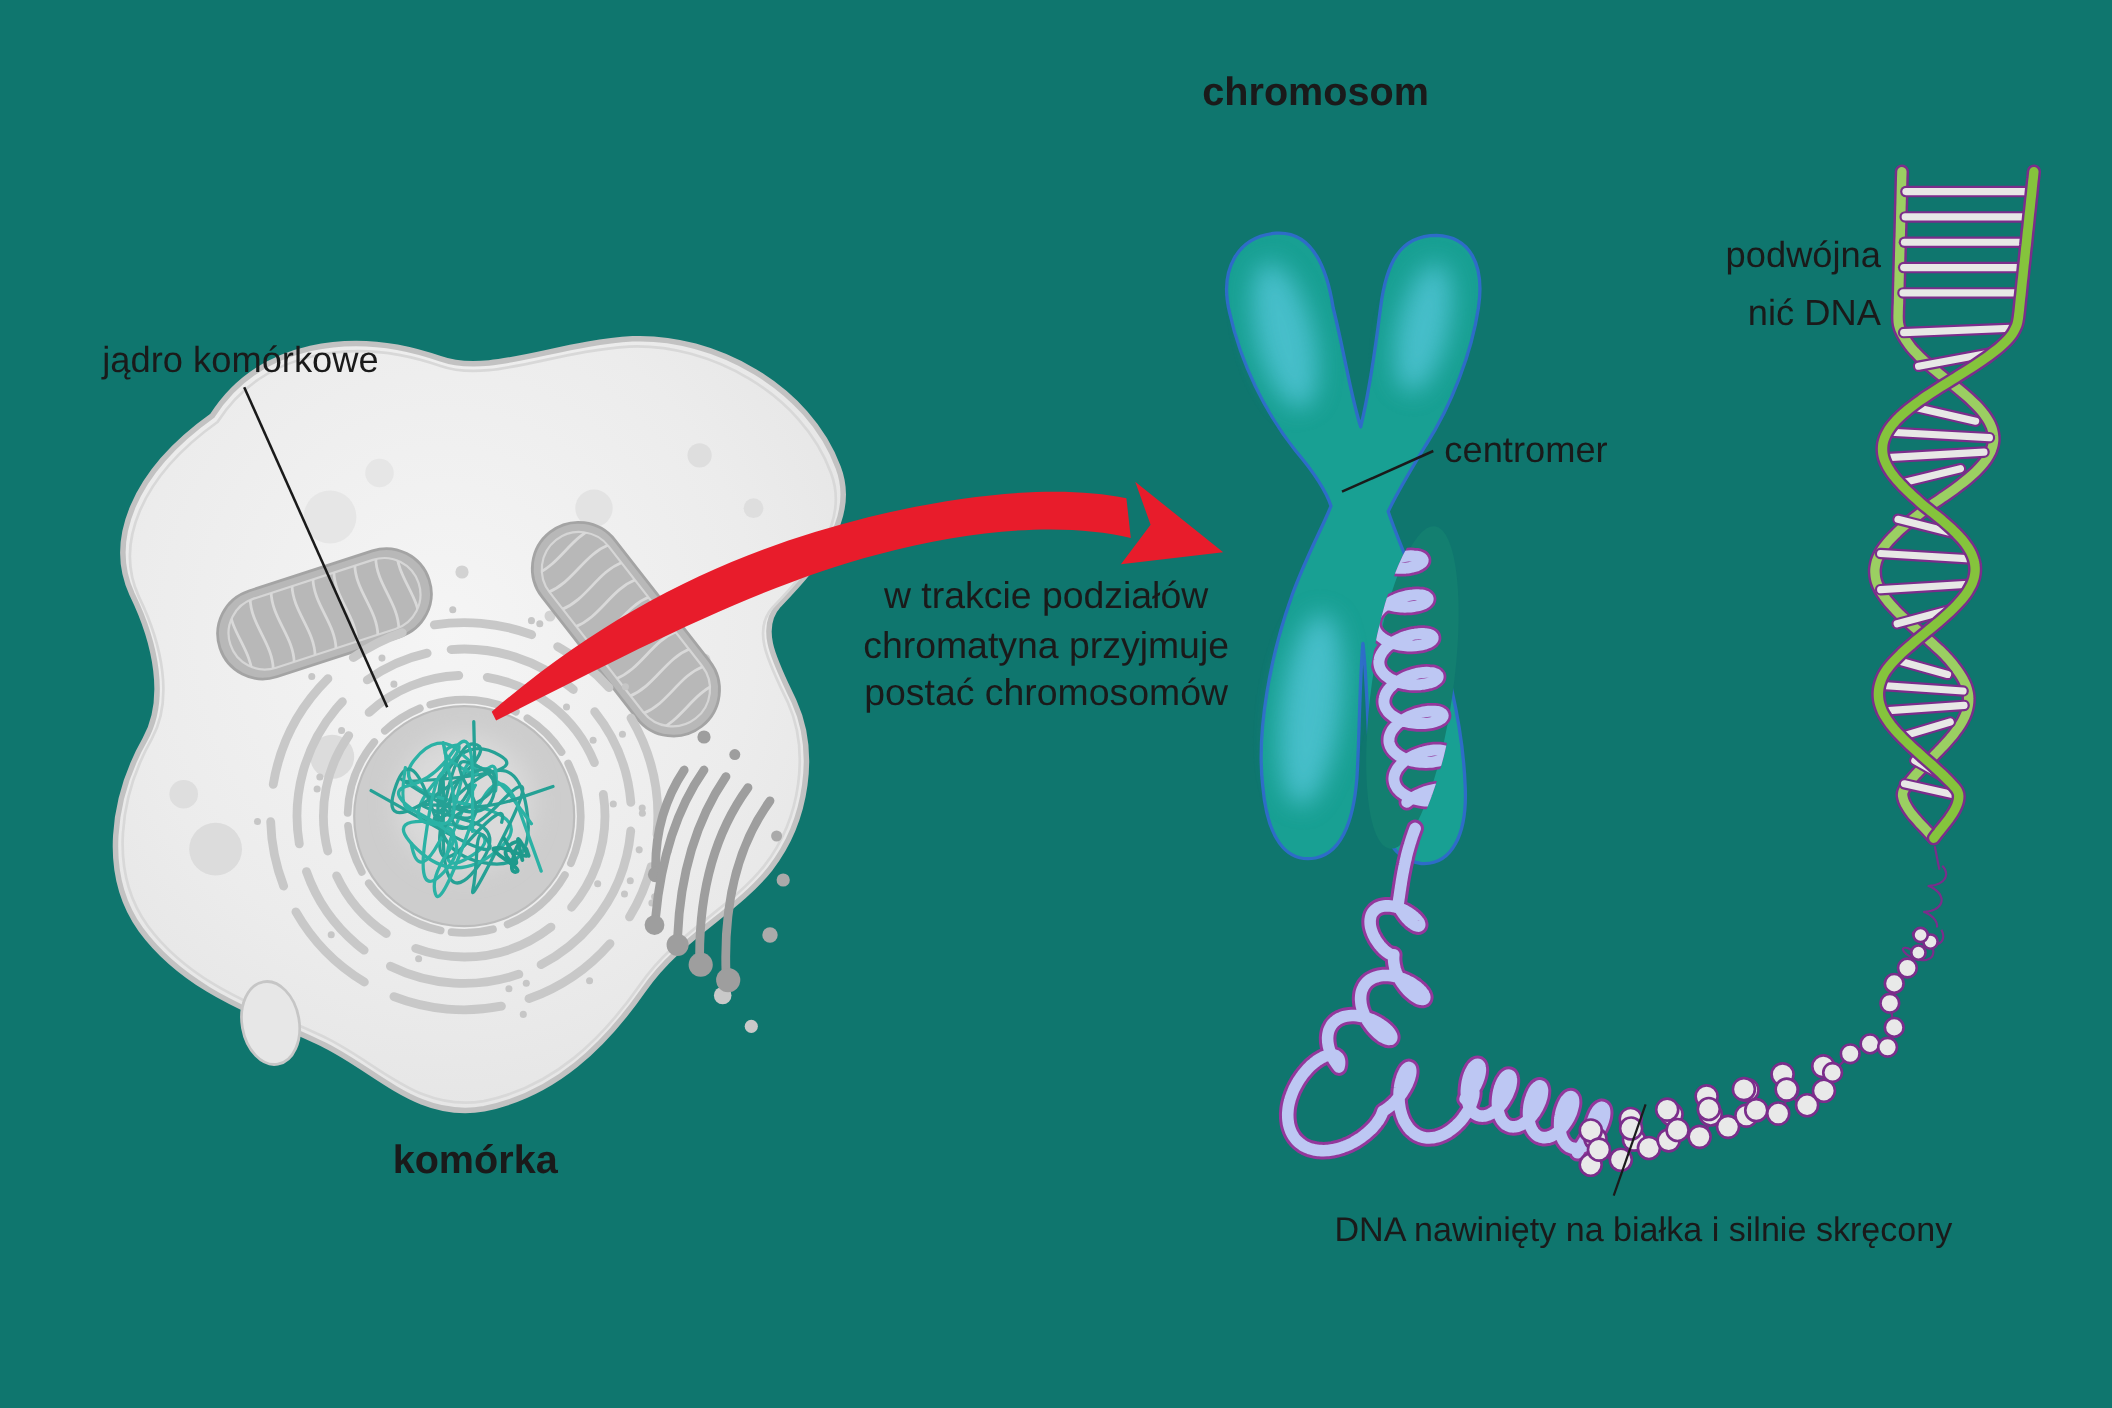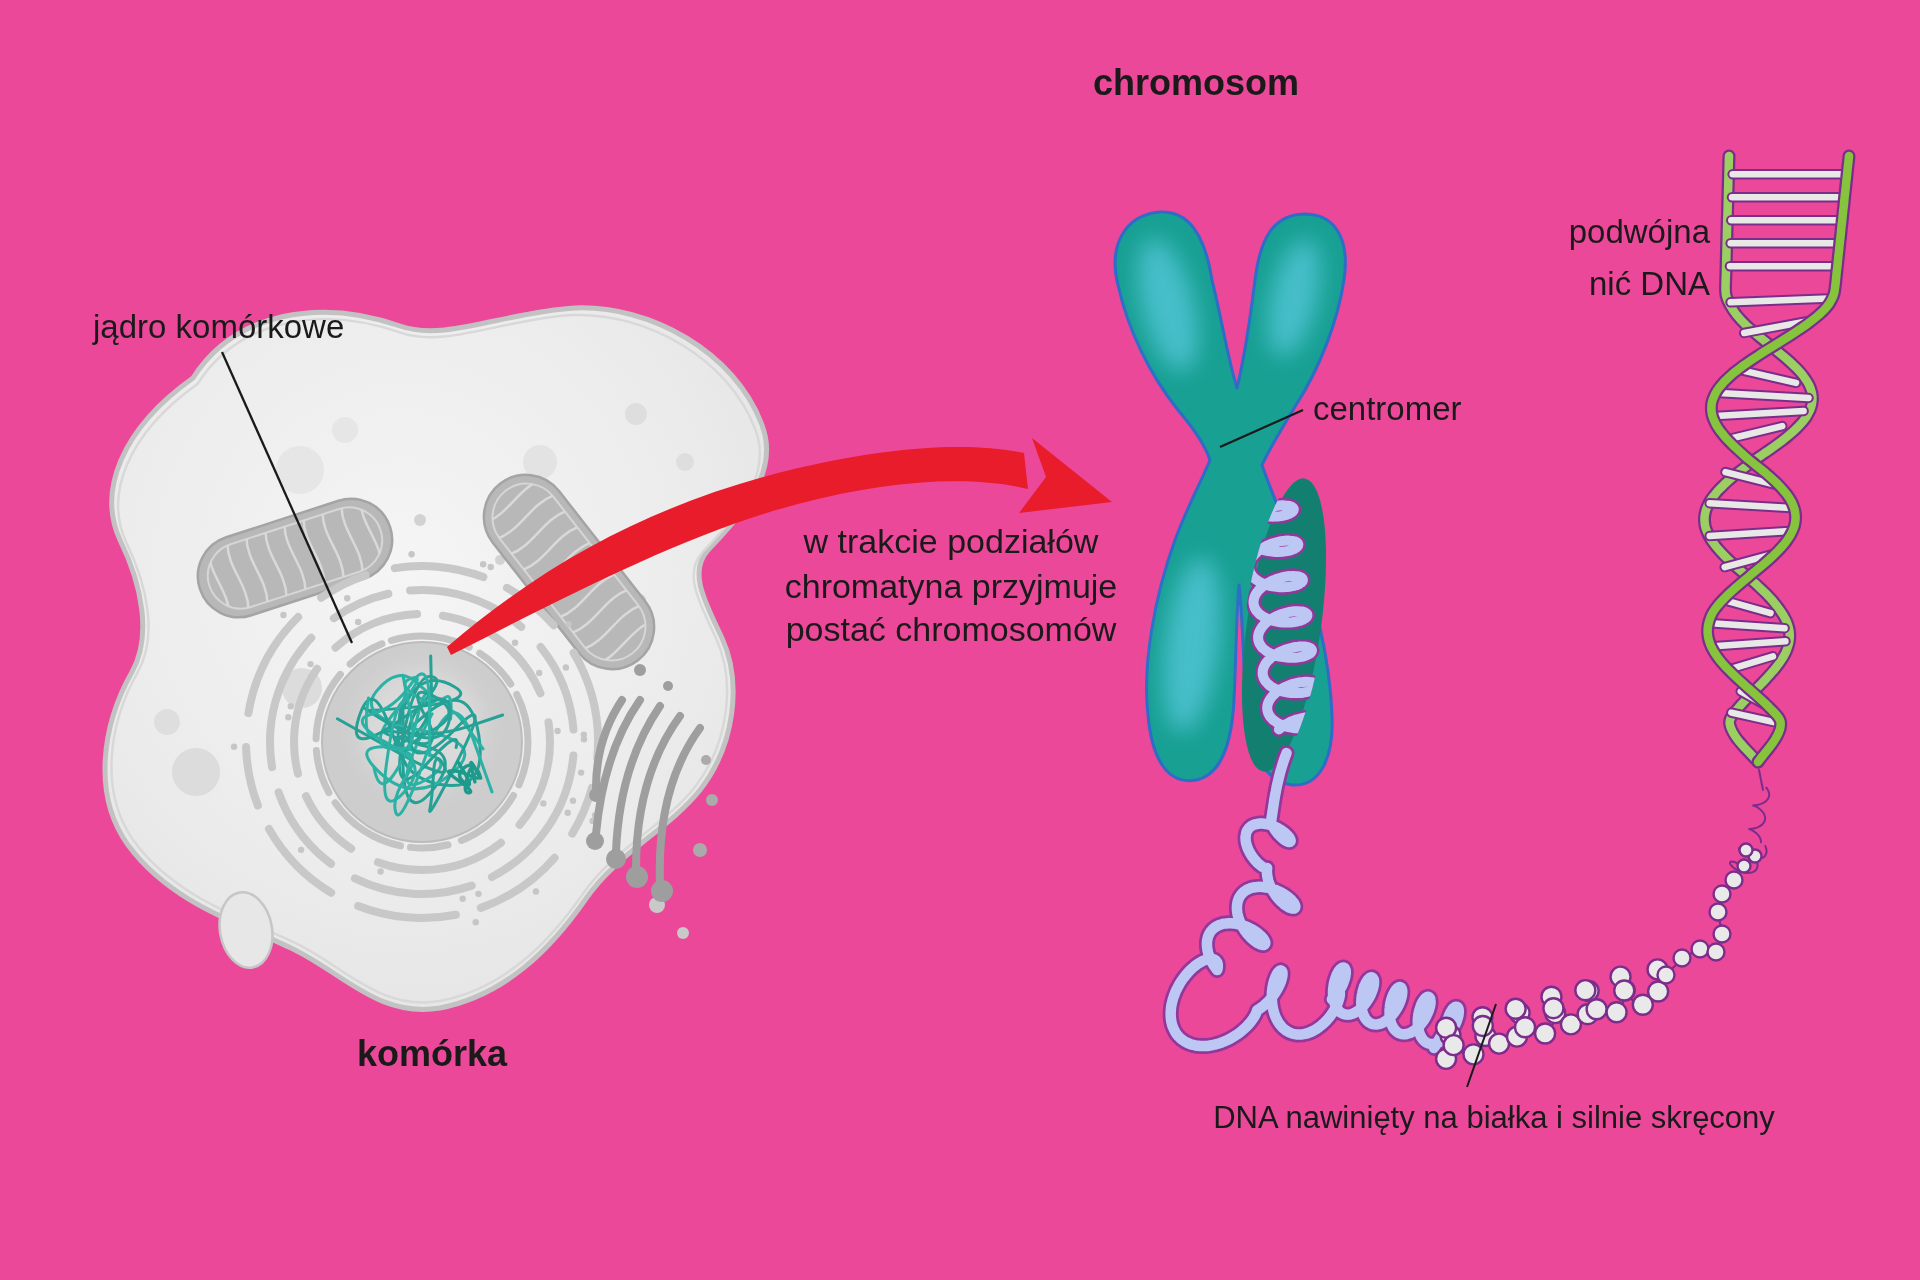--- a/index.html
+++ b/index.html
@@ -1,16 +1,16 @@
 <!DOCTYPE html>
 <html><head>
 <meta charset="utf-8">
 <style>
   html,body{margin:0;padding:0;background:#ffffff;}
-  .stage{width:1920px;height:1280px;position:relative;background:#ec4899;overflow:hidden;}
+  .stage{width:1920px;height:1280px;position:relative;background:#0f766e;overflow:hidden;}
   .lbl{font-family:"Liberation Sans",sans-serif;fill:#1a1a1a;}
   .bold{font-weight:bold;}
   svg{display:block;}
 </style>
 </head>
 <body>
 
 <div class="stage">
 <svg width="1920" height="1280" viewBox="0 0 1920 1280">
   <defs>

